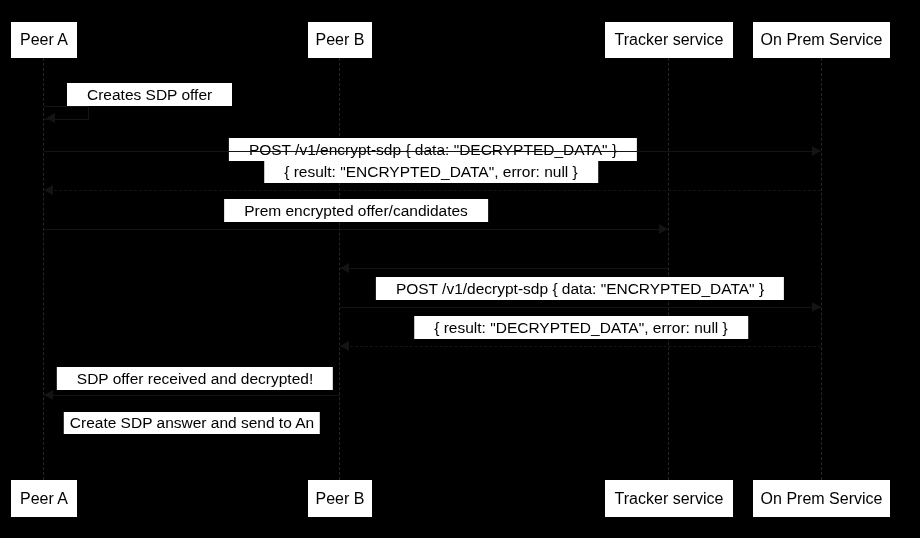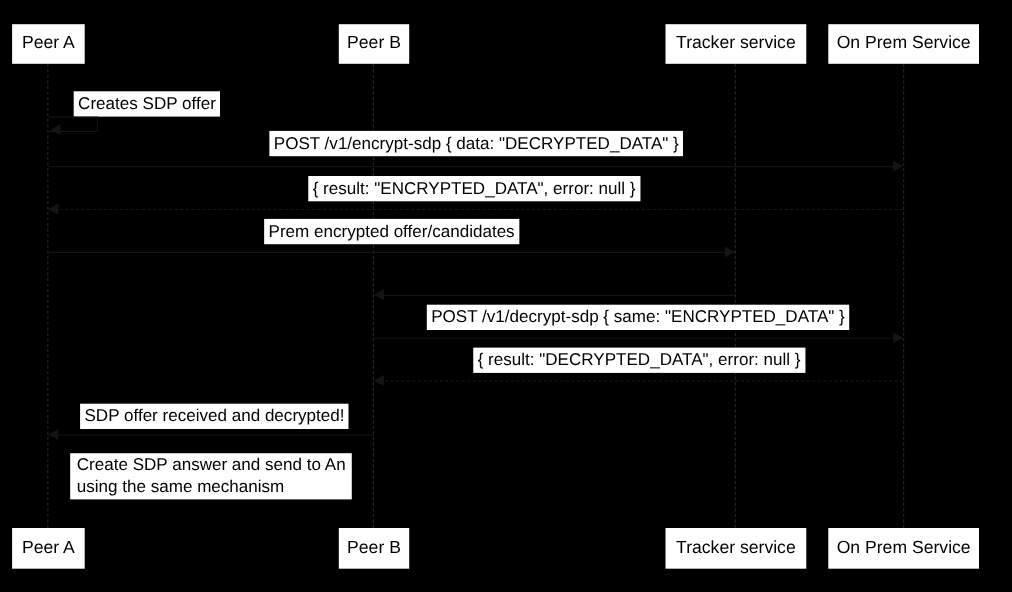--- a/index.html
+++ b/index.html
@@ -11,26 +11,26 @@
     position:absolute;height:36px;background:#ffffff;color:#000000;
     display:flex;align-items:center;justify-content:center;
     font-size:16px;white-space:nowrap;
   }
   .lifeline{
     position:absolute;top:58px;height:422px;width:0;
     border-left:1px dashed #262626;
   }
   .msg{
     position:absolute;background:#ffffff;color:#000000;
-    font-size:15.5px;line-height:19px;padding:2px 4px;white-space:nowrap;
+    font-size:15.5px;line-height:19px;padding:2px 20px;white-space:nowrap;
   }
   .msg.centered{transform:translateX(-50%);}
   .note{
     position:absolute;background:#ffffff;color:#000000;
-    font-size:15.5px;line-height:20px;padding:1px 6px;text-align:left;
+    font-size:15.5px;line-height:20px;padding:1px 6px;text-align:right;
     transform:translateX(-50%);white-space:nowrap;
   }
   .arrow{
     position:absolute;height:0;border-top:1px solid #141414;
   }
   .arrow.dashed{border-top-style:dashed;}
   .arrowhead{
     position:absolute;width:0;height:0;
     border-top:5px solid transparent;border-bottom:5px solid transparent;
   }
@@ -60,50 +60,49 @@
       <span>Tracker service</span>
     </div>
   <div class="actor-box" style="left:753px;top:22px;width:137px">
       <span>On Prem Service</span>
     </div>
 
   <div class="msg" style="left:67px;top:83px">Creates SDP offer</div>
   <div class="selfloop" style="left:44px;top:106px;width:44px;height:12px"></div>
   <div class="arrowhead left" style="left:46px;top:113px"></div>
 
-  <div class="msg centered" style="left:433px;top:119px">POST /v1/encrypt-sdp { data: "DECRYPTED_DATA" }</div>
+  <div class="msg centered" style="left:433px;top:138px">POST /v1/encrypt-sdp { data: "DECRYPTED_DATA" }</div>
   <div class="arrow" style="left:44px;top:151px;width:777px"></div>
   <div class="arrowhead right" style="left:812px;top:146px"></div>
 
   <div class="msg centered" style="left:431px;top:160px">{ result: "ENCRYPTED_DATA", error: null }</div>
   <div class="arrow dashed" style="left:44px;top:190px;width:777px"></div>
   <div class="arrowhead left" style="left:44px;top:185px"></div>
 
   <div class="msg centered" style="left:356px;top:199px">Prem encrypted offer/candidates</div>
   <div class="arrow" style="left:44px;top:229px;width:624px"></div>
   <div class="arrowhead right" style="left:659px;top:224px"></div>
 
   <div class="arrow" style="left:340px;top:268px;width:328px"></div>
   <div class="arrowhead left" style="left:340px;top:263px"></div>
 
-  <div class="msg centered" style="left:580px;top:277px">POST /v1/decrypt-sdp { same: "ENCRYPTED_DATA" }</div>
+  <div class="msg centered" style="left:580px;top:277px">POST /v1/decrypt-sdp { data: "ENCRYPTED_DATA" }</div>
   <div class="arrow" style="left:340px;top:307px;width:481px"></div>
   <div class="arrowhead right" style="left:812px;top:302px"></div>
 
   <div class="msg centered" style="left:581px;top:316px">{ result: "DECRYPTED_DATA", error: null }</div>
   <div class="arrow dashed" style="left:340px;top:346px;width:481px"></div>
   <div class="arrowhead left" style="left:340px;top:341px"></div>
 
   <div class="msg centered" style="left:195px;top:367px">SDP offer received and decrypted!</div>
   <div class="arrow" style="left:44px;top:395px;width:296px"></div>
   <div class="arrowhead left" style="left:44px;top:390px"></div>
 
   <div class="note" style="left:192px;top:412px">
     <span style="display:block">Create SDP answer and send to An</span>
-    <span style="display:block">using the same mechanism</span>
   </div>
 
   <div class="actor-box" style="left:11px;top:480px;width:66px;height:37px">
       <span>Peer A</span>
     </div>
   <div class="actor-box" style="left:308px;top:480px;width:64px;height:37px">
       <span>Peer B</span>
     </div>
   <div class="actor-box" style="left:605px;top:480px;width:128px;height:37px">
       <span>Tracker service</span>

